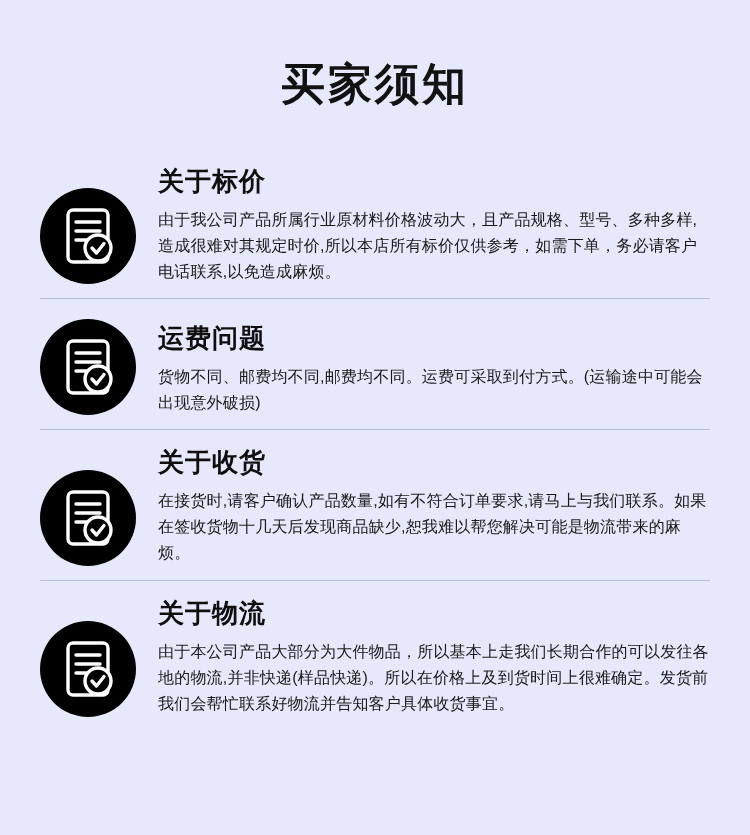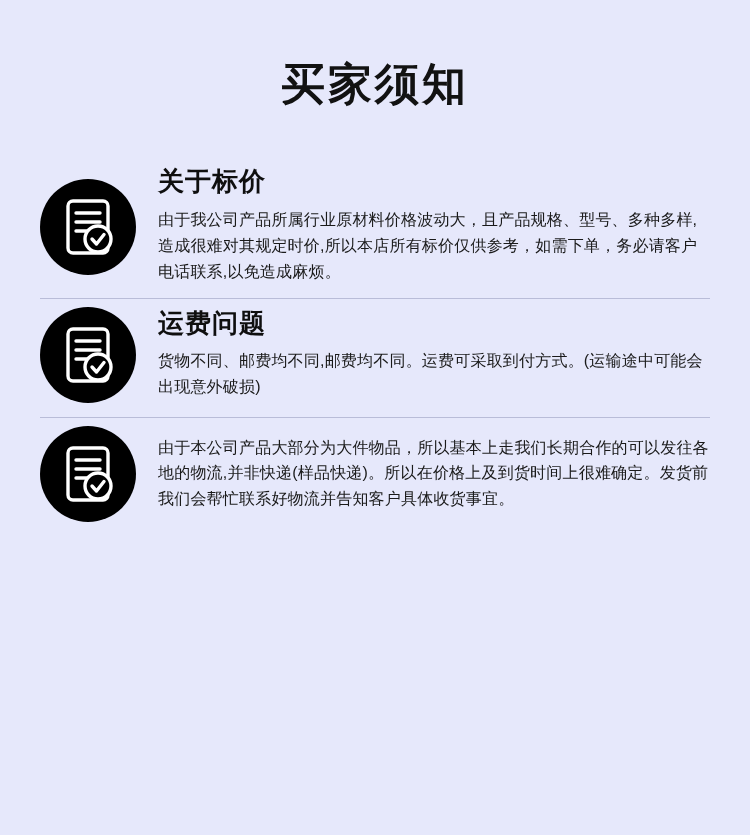--- a/index.html
+++ b/index.html
@@ -30,26 +30,26 @@
     margin: 0;
     line-height: 1.2;
   }
   .list {
     margin-top: 48px;
     padding: 0 40px;
     box-sizing: border-box;
   }
   .item {
     display: flex;
-    align-items: center;
+    align-items: flex-end;
     padding: 6px 0 14px 0;
   }
   .item + .item {
     border-top: 1px solid #b9bcd8;
-    padding-top: 4px;
+    padding-top: 16px;
   }
   .badge {
     flex: 0 0 auto;
     width: 96px;
     height: 96px;
     margin-right: 22px;
     margin-top: 4px;
   }
   .badge svg {
     display: block;
@@ -112,32 +112,50 @@
           <circle cx="58" cy="60" r="13" fill="#000000" stroke="#ffffff" stroke-width="3.4"></circle>
           <polyline points="52,60 56.5,65 64,55.5" fill="none" stroke="#ffffff" stroke-width="3.4" stroke-linecap="round" stroke-linejoin="round"></polyline>
         </svg>
       </div>
       <div class="body">
         <h2 class="item-title">运费问题</h2>
         <p class="item-text">货物不同、邮费均不同,邮费均不同。运费可采取到付方式。(运输途中可能会出现意外破损)</p>
       </div>
     </div>
 
+    <div class="item">
+      <div class="badge">
+        <svg width="96" height="96" viewBox="0 0 96 96" aria-hidden="true">
+          <circle cx="48" cy="48" r="48" fill="#000000"></circle>
+          <rect x="28" y="22" width="40" height="52" rx="5" ry="5" fill="none" stroke="#ffffff" stroke-width="3.4"></rect>
+          <line x1="36" y1="34" x2="60" y2="34" stroke="#ffffff" stroke-width="3.4" stroke-linecap="round"></line>
+          <line x1="36" y1="43" x2="60" y2="43" stroke="#ffffff" stroke-width="3.4" stroke-linecap="round"></line>
+          <line x1="36" y1="52" x2="50" y2="52" stroke="#ffffff" stroke-width="3.4" stroke-linecap="round"></line>
+          <circle cx="58" cy="60" r="13" fill="#000000" stroke="#ffffff" stroke-width="3.4"></circle>
+          <polyline points="52,60 56.5,65 64,55.5" fill="none" stroke="#ffffff" stroke-width="3.4" stroke-linecap="round" stroke-linejoin="round"></polyline>
+        </svg>
+      </div>
+      <div class="body">
+        <h2 class="item-title">关于收货</h2>
+        <p class="item-text">在接货时,请客户确认产品数量,如有不符合订单要求,请马上与我们联系。如果在签收货物十几天后发现商品缺少,恕我难以帮您解决可能是物流带来的麻烦。</p>
+      </div>
+    </div>
 
     <div class="item">
       <div class="badge">
         <svg width="96" height="96" viewBox="0 0 96 96" aria-hidden="true">
           <circle cx="48" cy="48" r="48" fill="#000000"></circle>
           <rect x="28" y="22" width="40" height="52" rx="5" ry="5" fill="none" stroke="#ffffff" stroke-width="3.4"></rect>
           <line x1="36" y1="34" x2="60" y2="34" stroke="#ffffff" stroke-width="3.4" stroke-linecap="round"></line>
           <line x1="36" y1="43" x2="60" y2="43" stroke="#ffffff" stroke-width="3.4" stroke-linecap="round"></line>
           <line x1="36" y1="52" x2="50" y2="52" stroke="#ffffff" stroke-width="3.4" stroke-linecap="round"></line>
           <circle cx="58" cy="60" r="13" fill="#000000" stroke="#ffffff" stroke-width="3.4"></circle>
           <polyline points="52,60 56.5,65 64,55.5" fill="none" stroke="#ffffff" stroke-width="3.4" stroke-linecap="round" stroke-linejoin="round"></polyline>
         </svg>
       </div>
       <div class="body">
+        <h2 class="item-title">关于物流</h2>
         <p class="item-text">由于本公司产品大部分为大件物品，所以基本上走我们长期合作的可以发往各地的物流,并非快递(样品快递)。所以在价格上及到货时间上很难确定。发货前我们会帮忙联系好物流并告知客户具体收货事宜。</p>
       </div>
     </div>
 
   </div>
 </div>
 
 </body></html>

